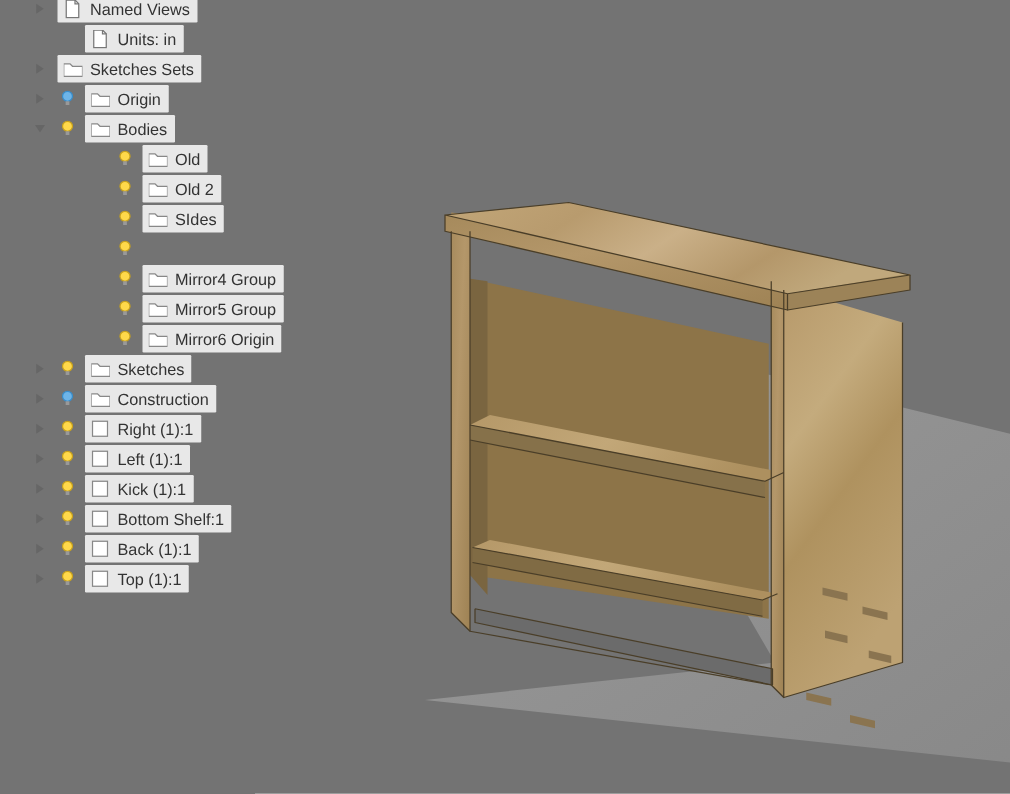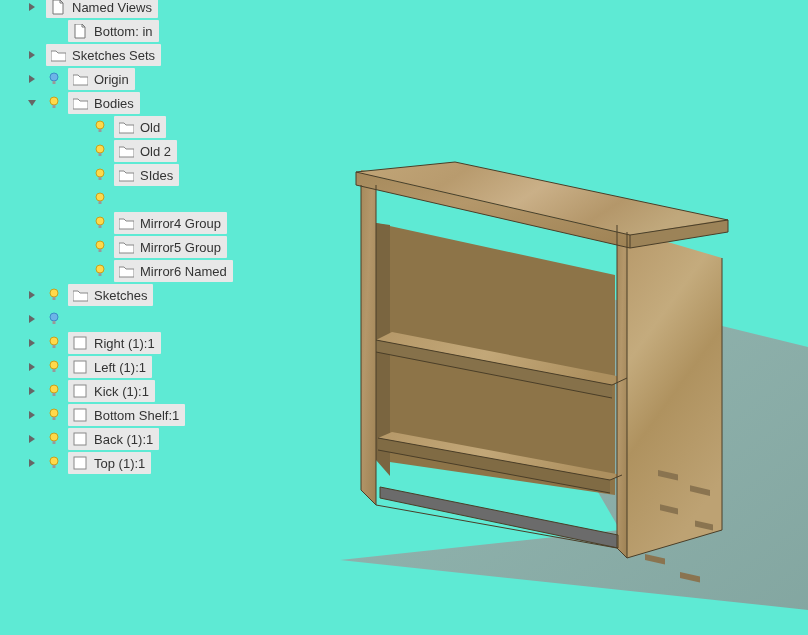--- a/index.html
+++ b/index.html
@@ -9,21 +9,21 @@
     color: #333;
     background: #f5f5f5;
     width: 808px;
     height: 635px;
     overflow: hidden;
     position: relative;
   }
   .viewport {
     position: absolute;
     left: 0; top: 0; right: 0; bottom: 0;
-    background: #5eead4;
+    background: #737373;
   }
   .tree {
     position: absolute;
     left: 20px;
     top: -5px;
     width: 260px;
     z-index: 10;
   }
   .row {
     display: flex;
@@ -185,21 +185,21 @@
     </div>
 
     <div class="row indent-1">
       <div class="label-box">
         <span class="page-icon">
             <svg viewBox="0 0 12 15">
               <path d="M1 0 H8 L11 3 V14 H1 Z" fill="#fff" stroke="#777"></path>
               <path d="M8 0 V3 H11" fill="none" stroke="#777"></path>
             </svg>
           </span>
-        <span class="label-text">Bottom: in</span>
+        <span class="label-text">Units: in</span>
       </div>
     </div>
 
     <div class="row indent-0">
       <span class="arrow">
           <svg viewBox="0 0 10 10">
             <path d="M2 1 L8 5 L2 9 Z" fill="#666"></path>
           </svg>
         </span>
       <div class="label-box">
@@ -350,21 +350,21 @@
             <circle cx="7" cy="5" r="4" fill="#ffd94a" stroke="#c7a11e"></circle>
             <rect x="5.5" y="9" width="3" height="3" fill="#999"></rect>
           </svg>
         </span>
       <div class="label-box">
         <span class="folder">
             <svg viewBox="0 0 15 13">
               <path d="M0 2 H5 L7 4 H15 V12 H0 Z" fill="#fff" stroke="#888"></path>
             </svg>
           </span>
-        <span class="label-text">Mirror6 Named</span>
+        <span class="label-text">Mirror6 Origin</span>
       </div>
     </div>
 
     <div class="row indent-0">
       <span class="arrow">
           <svg viewBox="0 0 10 10">
             <path d="M2 1 L8 5 L2 9 Z" fill="#666"></path>
           </svg>
         </span>
       <span class="bulb">
@@ -388,20 +388,28 @@
           <svg viewBox="0 0 10 10">
             <path d="M2 1 L8 5 L2 9 Z" fill="#666"></path>
           </svg>
         </span>
       <span class="bulb">
           <svg viewBox="0 0 14 14">
             <circle cx="7" cy="5" r="4" fill="#6db4e8" stroke="#3a8cc8"></circle>
             <rect x="5.5" y="9" width="3" height="3" fill="#999"></rect>
           </svg>
         </span>
+      <div class="label-box">
+        <span class="folder">
+            <svg viewBox="0 0 15 13">
+              <path d="M0 2 H5 L7 4 H15 V12 H0 Z" fill="#fff" stroke="#888"></path>
+            </svg>
+          </span>
+        <span class="label-text">Construction</span>
+      </div>
     </div>
 
     <div class="row indent-0">
       <span class="arrow">
           <svg viewBox="0 0 10 10">
             <path d="M2 1 L8 5 L2 9 Z" fill="#666"></path>
           </svg>
         </span>
       <span class="bulb">
           <svg viewBox="0 0 14 14">

